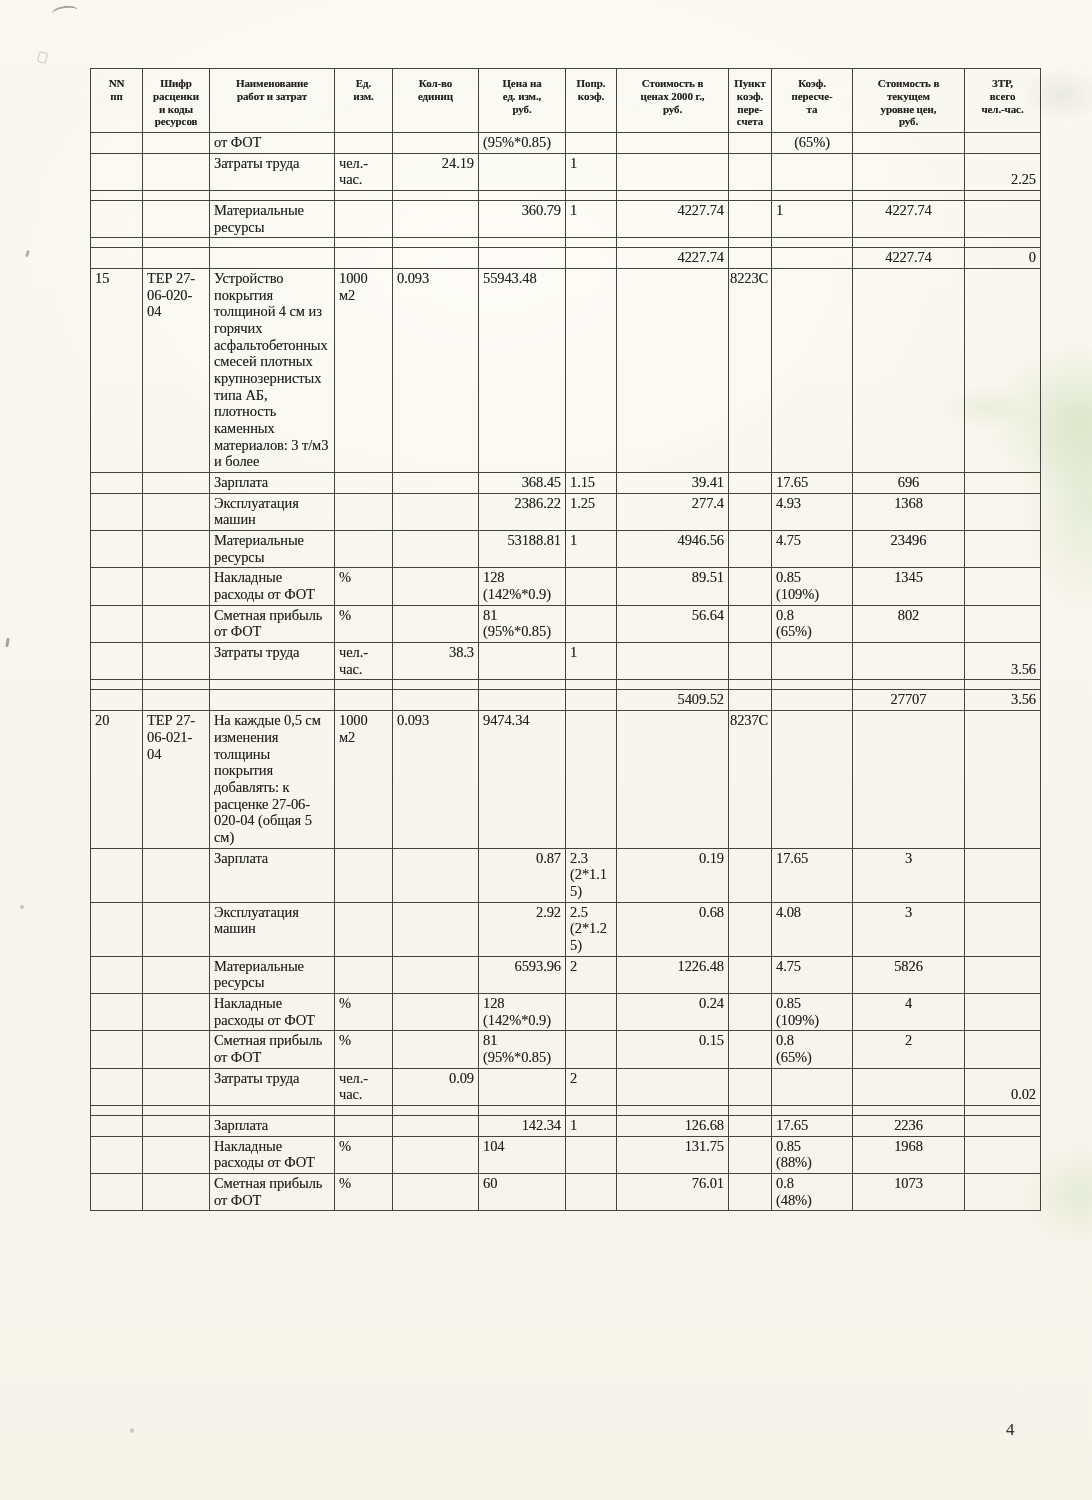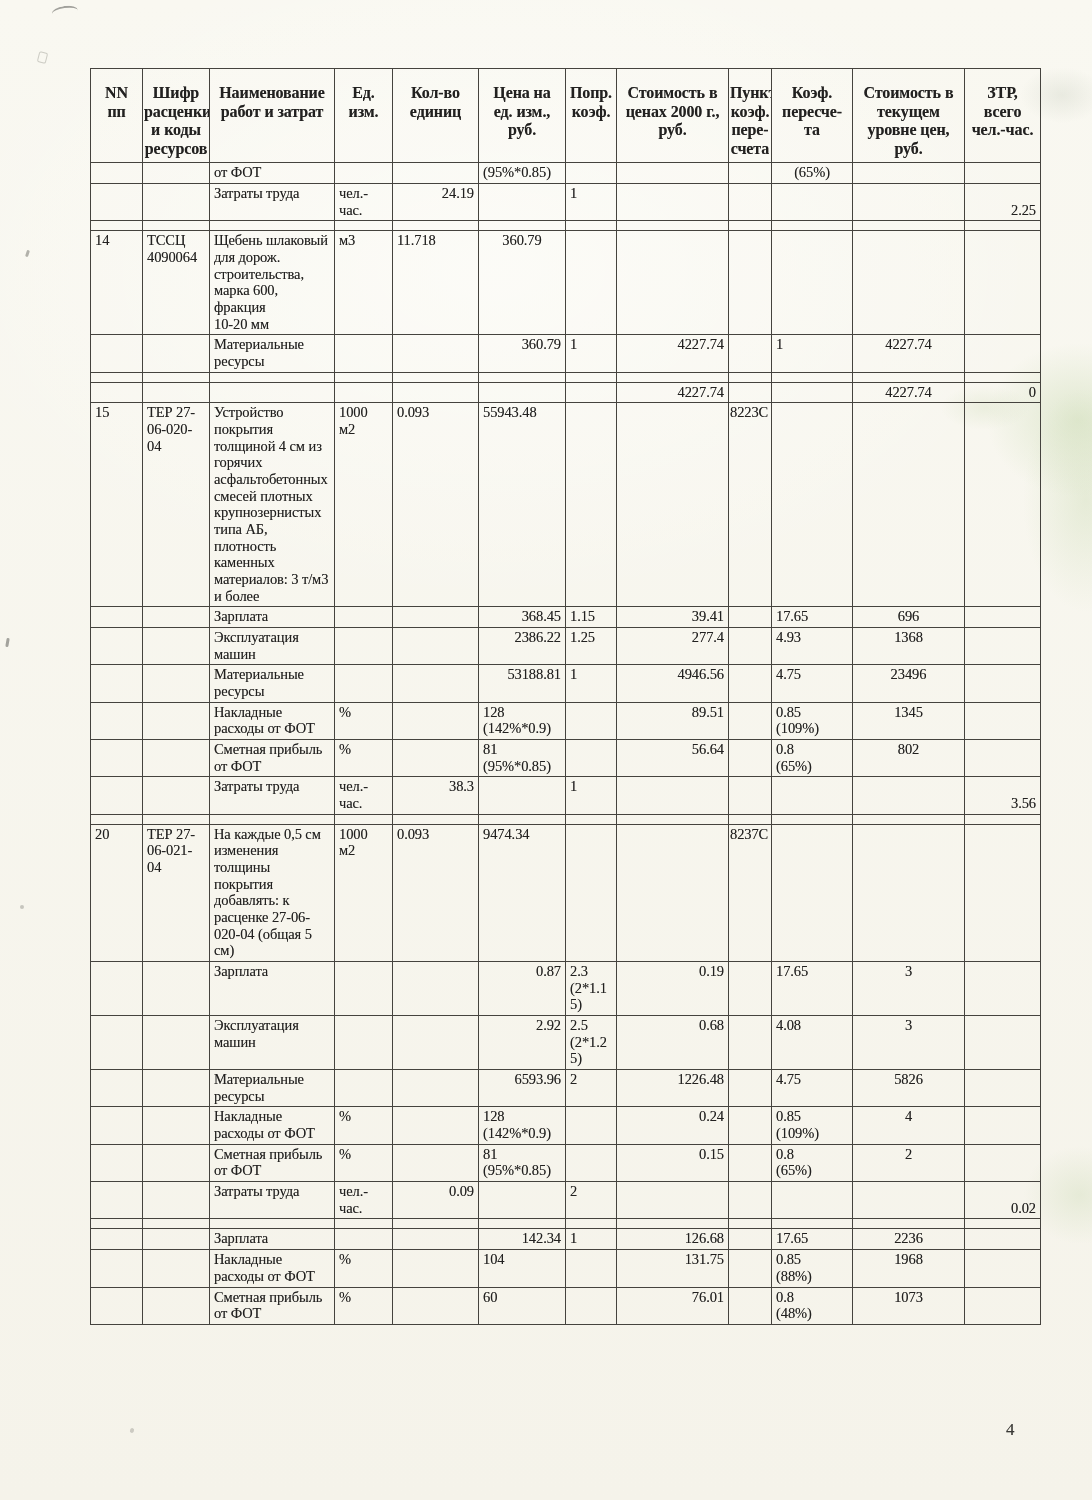--- a/index.html
+++ b/index.html
@@ -21,21 +21,21 @@
     font-size:14.5px;line-height:1.15;letter-spacing:-0.1px;
   }
   col.c1{width:52px}col.c2{width:67px}col.c3{width:125px}col.c4{width:58px}
   col.c5{width:86px}col.c6{width:87px}col.c7{width:51px}col.c8{width:112px}
   col.c9{width:43px}col.c10{width:81px}col.c11{width:112px}col.c12{width:76px}
   th,td{
     border:1.6px solid #45433e;vertical-align:top;
     white-space:pre-wrap;overflow:hidden;
     text-shadow:0 0 0.5px rgba(40,40,38,0.45);
   }
-  th{font-weight:bold;text-align:center;padding:15px 1px 4px;font-size:16px;line-height:1.16;}
+  th{font-weight:bold;text-align:center;padding:8px 1px 4px;font-size:11px;line-height:1.16;}
   td{padding:1px 4px 2px;}
   td:nth-child(9){padding:1px 1px 2px;}
   tr.spacer td{height:9px;padding:0;}
   tr.total td{height:16px;}
   td.a-l{text-align:left}
   td.a-r{text-align:right}
   td.a-c{text-align:center}
   .page-number{
     position:absolute;left:1006px;top:1420px;font-size:17px;color:#3a3936;
     text-shadow:0 0 0.5px rgba(40,40,38,0.4);
@@ -153,39 +153,20 @@
           <td class="a-l"></td>
           <td class="a-r"></td>
           <td class="a-r"></td>
           <td class="a-l"></td>
           <td class="a-r"></td>
           <td class="a-l"></td>
           <td class="a-l"></td>
           <td class="a-c"></td>
           <td class="a-r"></td>
         </tr>
-        <tr class="item">
-          <td class="a-l">14</td>
-          <td class="a-l">ТССЦ
-4090064</td>
-          <td class="a-l">Щебень шлаковый
-для дорож.
-строительства,
-марка 600, фракция
-10-20 мм</td>
-          <td class="a-l">м3</td>
-          <td class="a-l">11.718</td>
-          <td class="a-c">360.79</td>
-          <td class="a-l"></td>
-          <td class="a-r"></td>
-          <td class="a-l"></td>
-          <td class="a-l"></td>
-          <td class="a-c"></td>
-          <td class="a-r"></td>
-        </tr>
         <tr class="sub">
           <td class="a-l"></td>
           <td class="a-l"></td>
           <td class="a-l">Материальные
 ресурсы</td>
           <td class="a-l"></td>
           <td class="a-r"></td>
           <td class="a-r">360.79</td>
           <td class="a-l">1</td>
           <td class="a-r">4227.74</td>
@@ -348,20 +329,34 @@
           <td class="a-l"></td>
           <td class="a-r"></td>
           <td class="a-r"></td>
           <td class="a-l"></td>
           <td class="a-r"></td>
           <td class="a-l"></td>
           <td class="a-l"></td>
           <td class="a-c"></td>
           <td class="a-r"></td>
         </tr>
+        <tr class="total">
+          <td class="a-l"></td>
+          <td class="a-l"></td>
+          <td class="a-l"></td>
+          <td class="a-l"></td>
+          <td class="a-r"></td>
+          <td class="a-r"></td>
+          <td class="a-l"></td>
+          <td class="a-r">5409.52</td>
+          <td class="a-l"></td>
+          <td class="a-l"></td>
+          <td class="a-c">27707</td>
+          <td class="a-r">3.56</td>
+        </tr>
         <tr class="item">
           <td class="a-l">20</td>
           <td class="a-l">ТЕР 27-
 06-021-04</td>
           <td class="a-l">На каждые 0,5 см
 изменения
 толщины покрытия
 добавлять: к
 расценке 27-06-
 020-04 (общая 5

